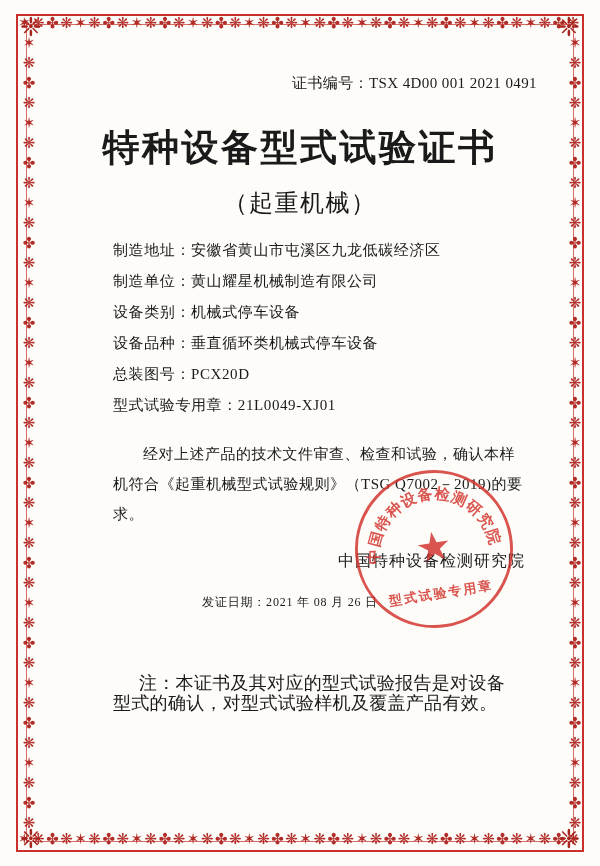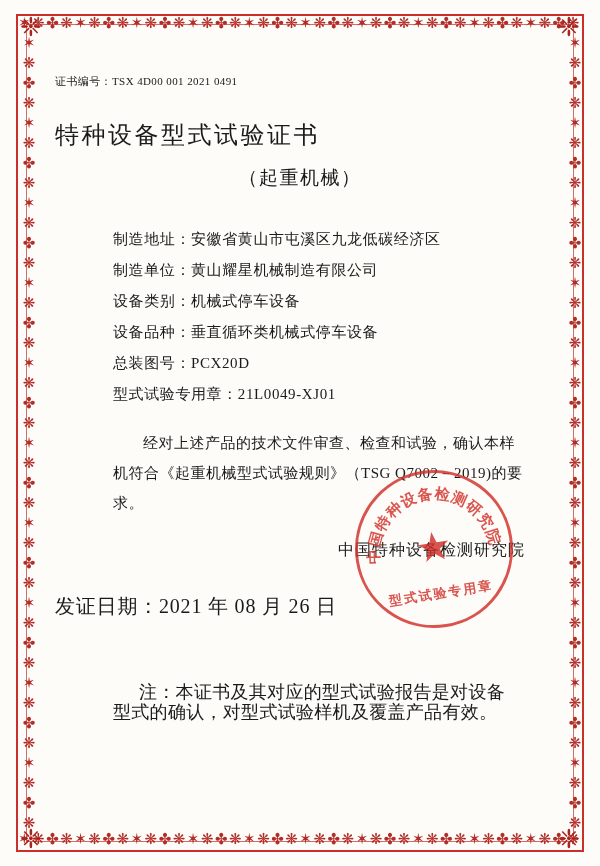--- a/index.html
+++ b/index.html
@@ -94,40 +94,40 @@
 
   
   .content {
     position: absolute;
     left: 55px;
     top: 74px;
     width: 490px;
   }
 
   .cert-no {
-    text-align: left;
-    font-size: 11px;
+    text-align: right;
+    font-size: 15px;
     letter-spacing: 0.4px;
     padding-right: 8px;
     margin-bottom: 30px;
   }
 
   .main-title {
-    text-align: left;
-    font-size: 24px;
-    font-weight: normal;
+    text-align: center;
+    font-size: 37px;
+    font-weight: bold;
     letter-spacing: 2.5px;
     margin-bottom: 14px;
   }
 
   .sub-title {
     text-align: center;
-    font-size: 19px;
+    font-size: 24px;
     letter-spacing: 1.5px;
-    margin-bottom: 33px;
+    margin-bottom: 16px;
   }
 
   .fields {
     padding-left: 58px;
   }
   .field-row {
     font-size: 15px;
     line-height: 31px;
     letter-spacing: 0.6px;
     white-space: nowrap;
@@ -151,24 +151,24 @@
 
   .issuer {
     margin-top: 22px;
     text-align: right;
     padding-right: 20px;
     font-size: 16px;
     letter-spacing: 1px;
   }
 
   .issue-date {
-    margin-top: 32px;
-    text-align: left;
+    margin-top: 22px;
+    text-align: center;
     padding-right: 20px;
-    font-size: 20px;
+    font-size: 12px;
     letter-spacing: 0.8px;
   }
 
   .note {
     margin-top: 62px;
     padding-left: 58px;
     padding-right: 22px;
     font-size: 18px;
     line-height: 20px;
     letter-spacing: 0.3px;

